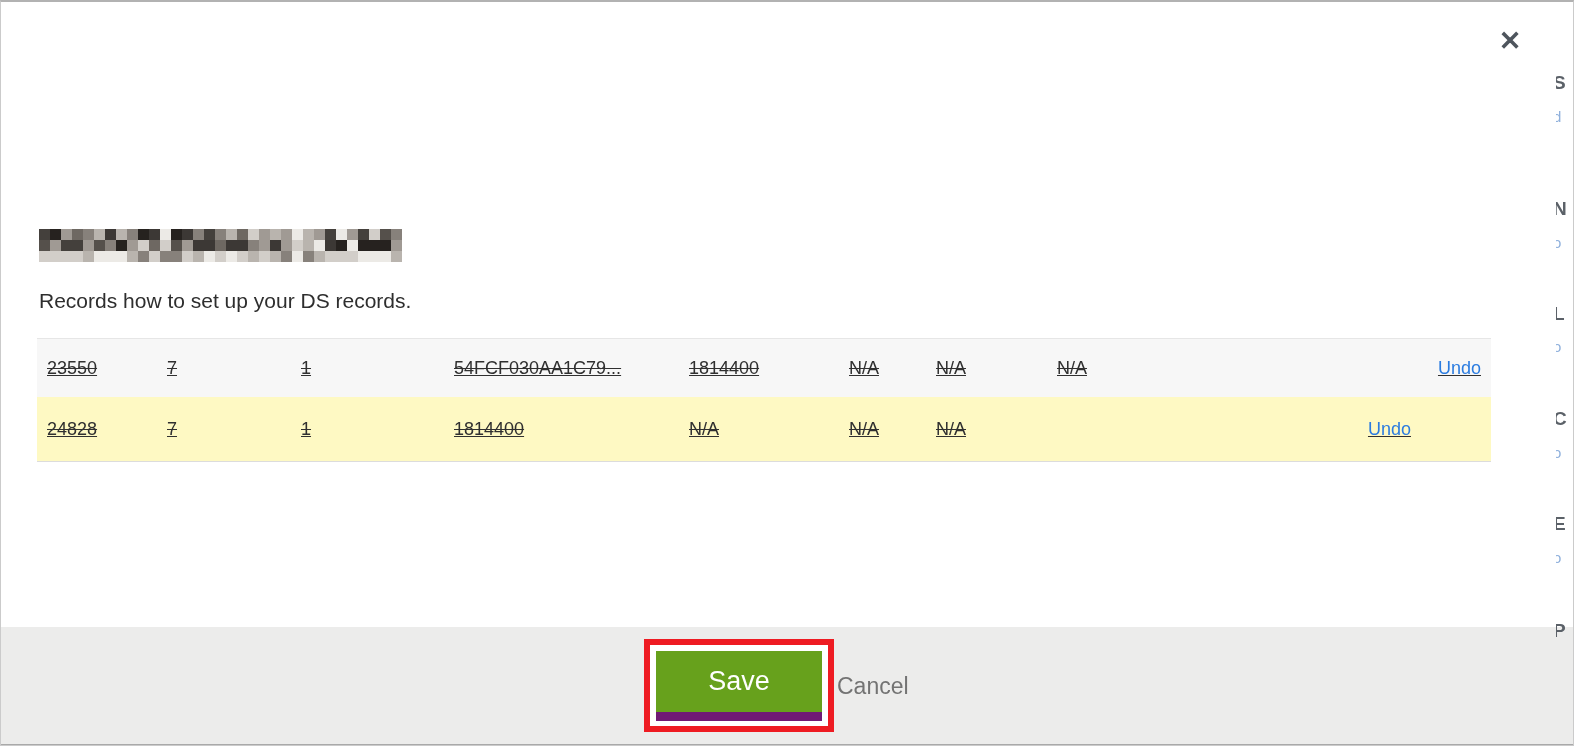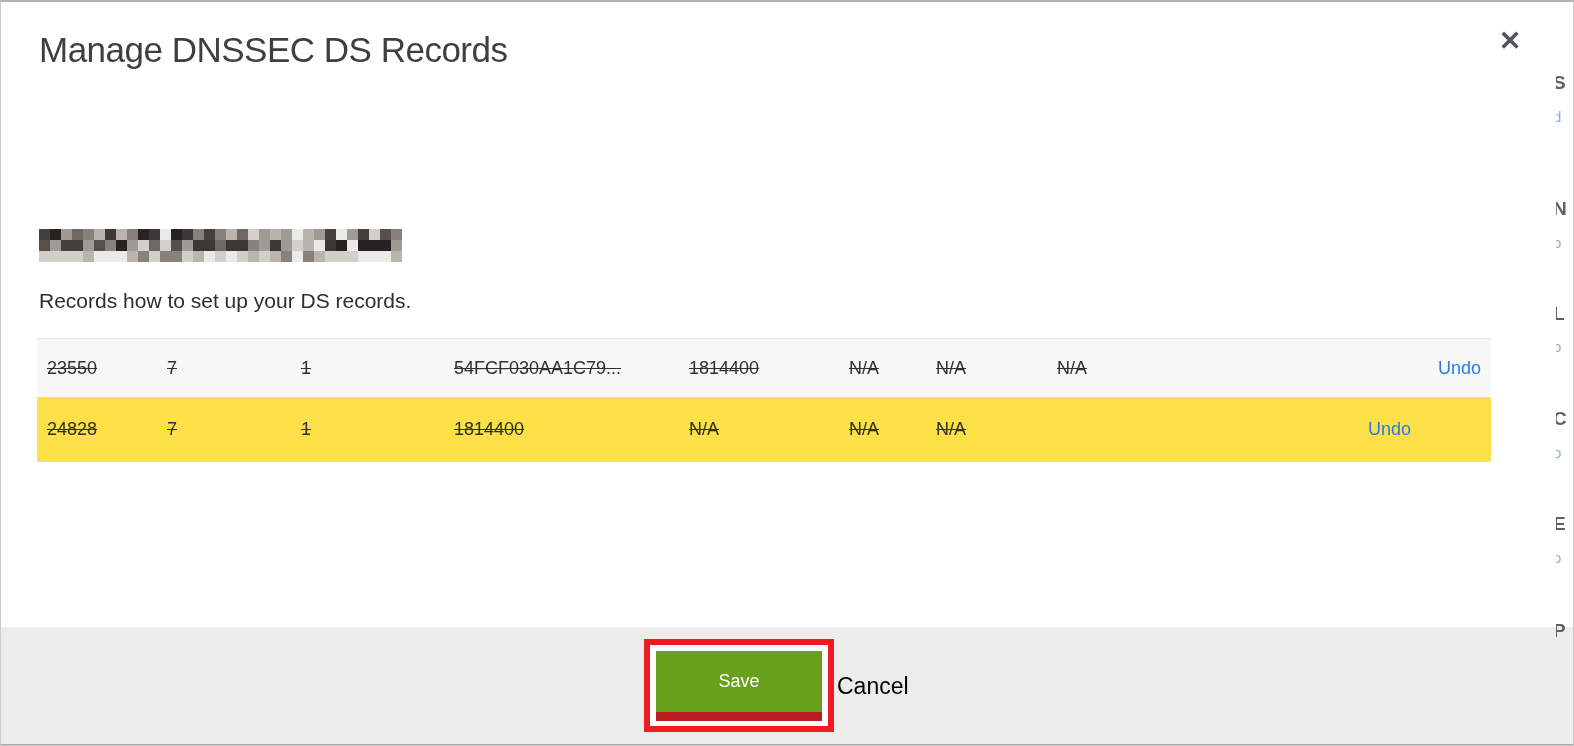--- a/index.html
+++ b/index.html
@@ -53,23 +53,23 @@
     position:absolute; left:36px; top:336px; width:1454px;
   }
   .thead, .trow {
     display:grid;
     grid-template-columns:120px 134px 153px 235px 160px 87px 121px 163px 1fr 70px;
     align-items:center;
     padding:0 10px;
     box-sizing:border-box;
   }
   .thead { height:42px; font-size:18px; color:#2d2d2d; }
-  .trow  { font-size:18px; color:#303030; }
+  .trow  { font-size:18px; color:#303030;text-decoration:underline; }
   .trow.r1 { height:59px; background:#f7f7f7; border-top:1px solid #e6e6e6; }
-  .trow.r2 { height:65px; background:#fde047; border-bottom:1px solid #dcdcdc; }
+  .trow.r2 { height:65px; background:#fef9c3; border-bottom:1px solid #dcdcdc; }
   .cell.struck { text-decoration:line-through; }
   .undo-link {
     font-size:18px; text-align:right; cursor:pointer;
   }
   
   .add-ds-btn {
     position:absolute; left:37px; top:513px;
     width:214px; height:44px; box-sizing:border-box;
     background:#ffffff;
     border:2px solid #69a21d;
@@ -87,22 +87,22 @@
     position:absolute; left:643px; top:12px;
     width:190px; height:93px; box-sizing:border-box;
     border:6px solid #ee1b22;
     background:#ffffff;
     display:flex; align-items:center; justify-content:center;
   }
   .save-btn {
     width:166px; height:70px; box-sizing:border-box;
     background:#67a11c;
     border:none;
-    border-bottom:9px solid #b91c1c;
-    color:#ffffff; font-size:18px;
+    border-bottom:9px solid #701a75;
+    color:#ffffff; font-size:27px;
     font-family:"Liberation Sans", sans-serif;
     display:flex; align-items:center; justify-content:center;
     cursor:pointer;
   }
   .cancel-link {
     position:absolute; left:836px; top:46px;
     font-size:23px; cursor:pointer;
   }
   a.link { text-decoration:none; }
   
@@ -118,21 +118,20 @@
     background:#ececeb; border-bottom:3px solid #a9a9a9;
   }
 </style>
 </head>
 <body>
 
 <div class="screen">
 
   <div class="modal">
 
-    <div class="modal-title">Manage DNSSEC DS Records</div>
 
     <div class="close-btn">✕</div>
 
     <div class="mosaic" id="mosaic">
         <span style="background: rgb(68, 64, 60);"></span>
         <span style="background: rgb(38, 34, 31);"></span>
         <span style="background: rgb(160, 154, 148);"></span>
         <span style="background: rgb(110, 104, 98);"></span>
         <span style="background: rgb(135, 129, 123);"></span>
         <span style="background: rgb(185, 180, 174);"></span>
@@ -261,21 +260,21 @@
         <a class="undo-link link" style="color:#2b7ce0">Undo</a>
       </div>
 
     </div>
 
 
     <div class="footer">
       <div class="red-annotation">
         <button class="save-btn">Save</button>
       </div>
-      <a class="cancel-link link" style="color:#000000">Cancel</a>
+      <a class="cancel-link link" style="color:#737373">Cancel</a>
     </div>
 
   </div>
 
   <div class="bg-strip" id="bg-strip">
     <div class="strip-gray"></div>
   <div class="frag dark" style="top: 70px;">S</div>
       <div class="frag link" style="top: 106px;">d</div>
       <div class="frag dark" style="top: 196px;">N</div>
       <div class="frag link" style="top: 232px;">o</div>

